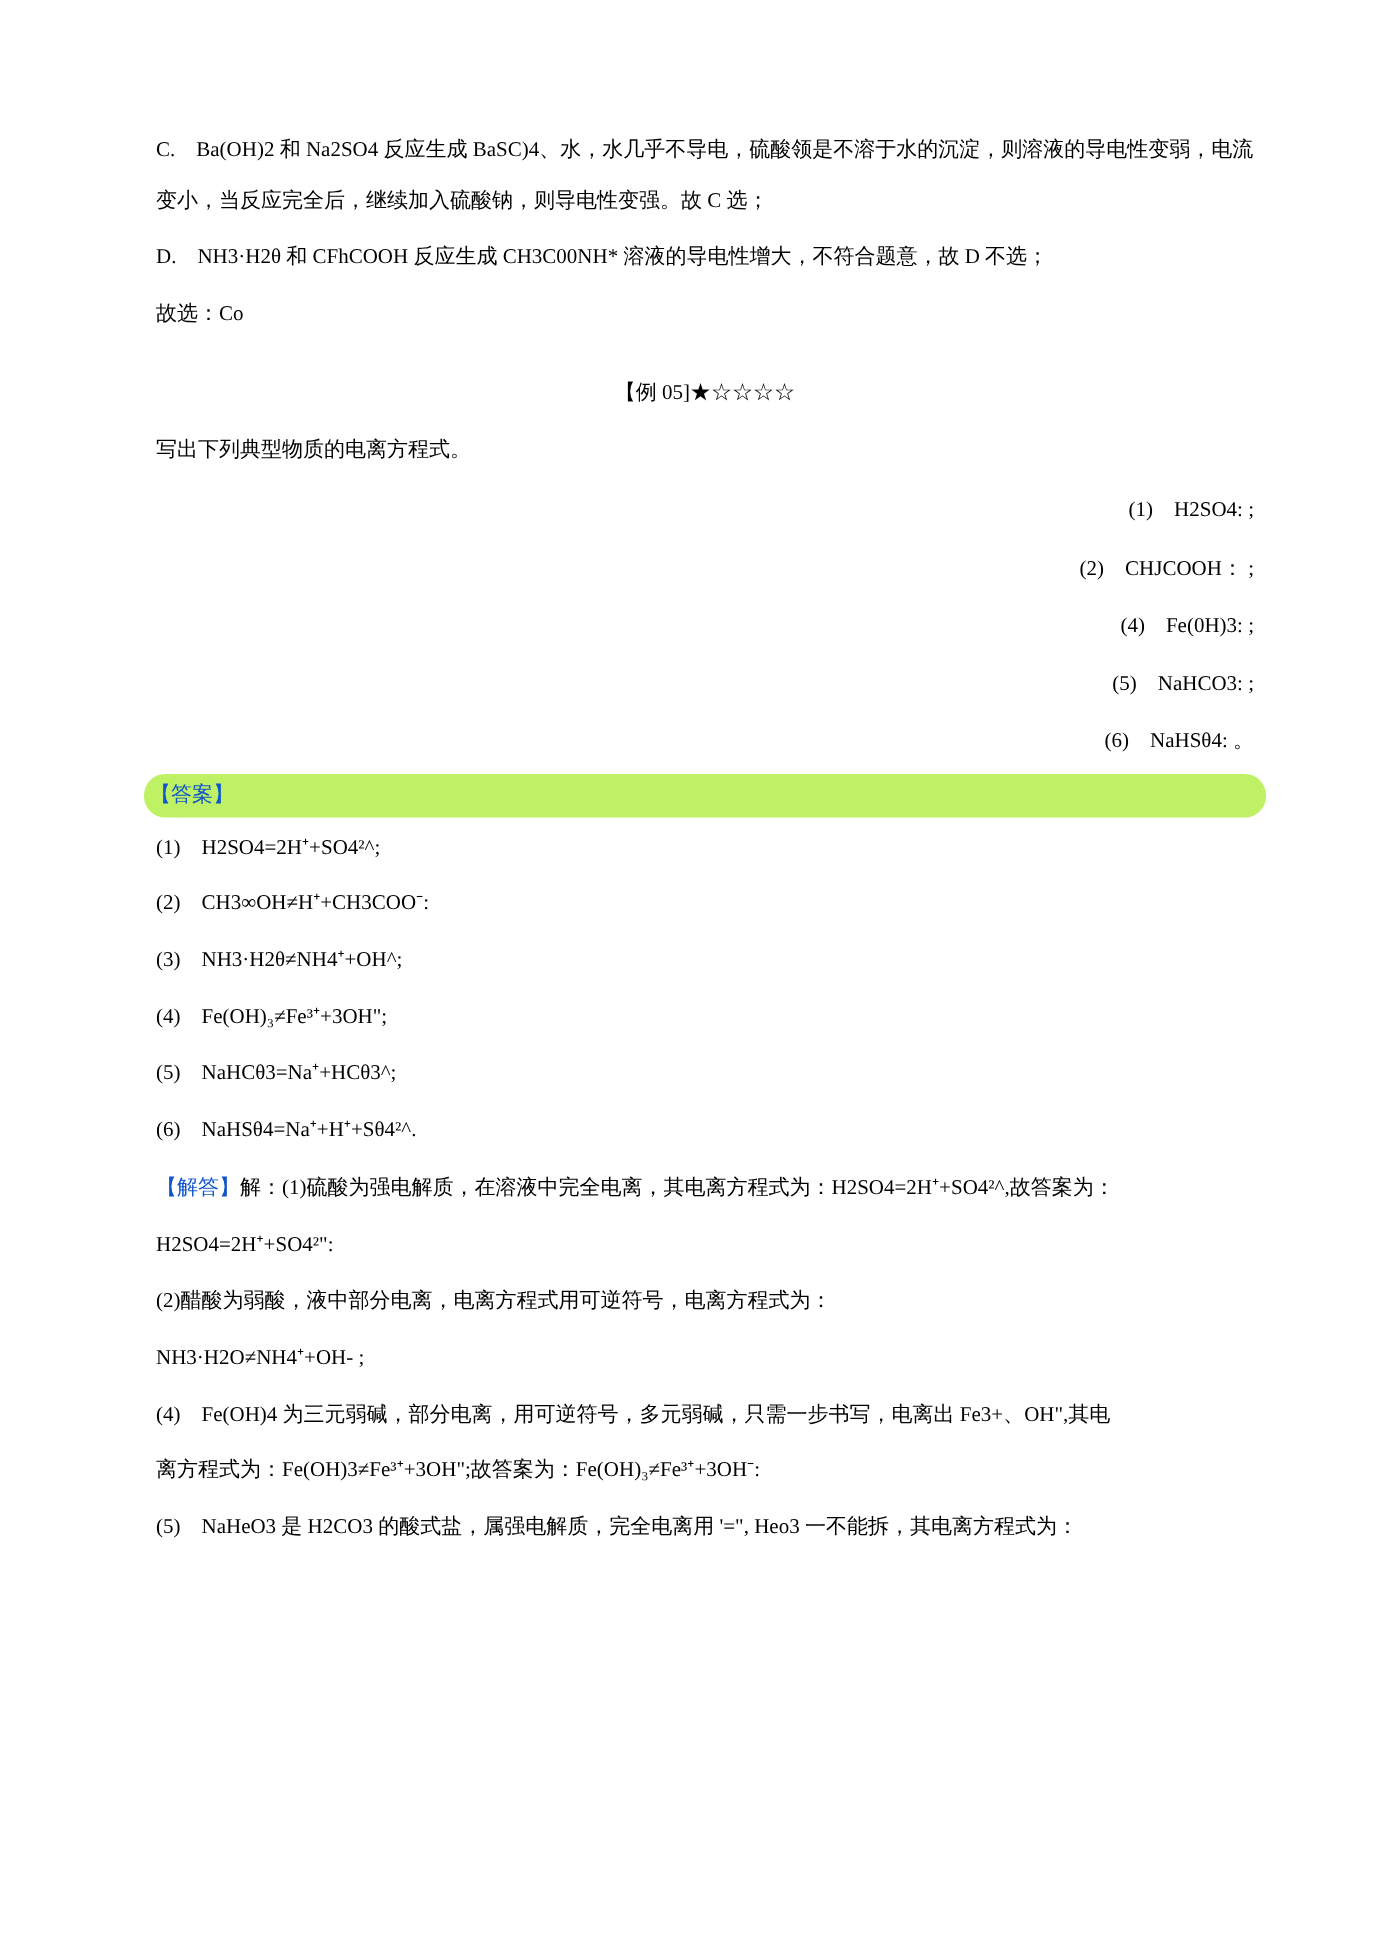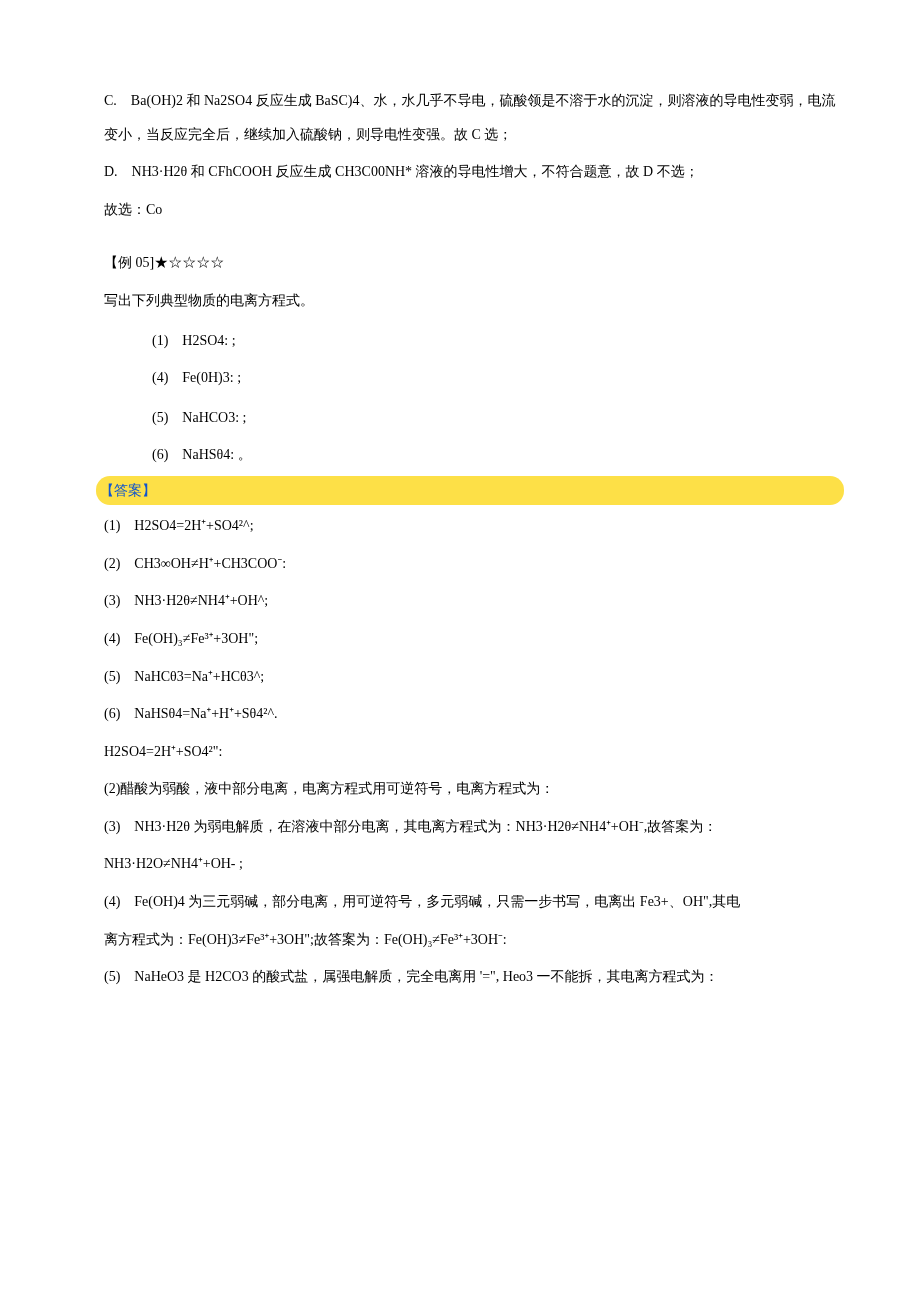--- a/index.html
+++ b/index.html
@@ -13,29 +13,31 @@
   }
   .page {
     padding: 80px 80px 40px 100px;
     line-height: 2.4;
   }
   .para {
     margin: 4px;
   }
   .indent-1 {
     padding-left: 48px;
+    text-align: right;
   }
   .gap-top {
     margin-top: 20px;
+    text-align: center;
   }
   .gap-top-small {
     margin-top: 6px;
   }
   .banner {
-    background: #fde047;
+    background: #bef264;
     padding: 2px 4px;
     margin: 4px -4px;
     line-height: 1.8;
     border-radius: 14px;
   }
   .blue {
     color: #1155cc;
   }
 </style>
 </head>
@@ -47,41 +49,44 @@
 
   <p class="para">D.　NH3·H2θ 和 CFhCOOH 反应生成 CH3C00NH* 溶液的导电性增大，不符合题意，故 D 不选；</p>
 
   <p class="para">故选：Co</p>
 
   <p class="para gap-top">【例 05]★☆☆☆☆</p>
 
   <p class="para">写出下列典型物质的电离方程式。</p>
 
   <p class="para indent-1 gap-top-small">(1)　H2SO4:  ;</p>
+  <p class="para indent-1 gap-top-small">(2)　CHJCOOH： ;</p>
   <p class="para indent-1">(4)　Fe(0H)3: ;</p>
   <p class="para indent-1 gap-top-small">(5)　NaHCO3: ;</p>
   <p class="para indent-1">(6)　NaHSθ4: 。</p>
 
   <div class="banner">
     <span class="blue">【答案】</span>
   </div>
 
   <p class="para">(1)　H2SO4=2H⁺+SO4²^;</p>
   <p class="para">(2)　CH3∞OH≠H⁺+CH3COO⁻:</p>
   <p class="para">(3)　NH3·H2θ≠NH4⁺+OH^;</p>
   <p class="para">(4)　Fe(OH)₃≠Fe³⁺+3OH";</p>
   <p class="para">(5)　NaHCθ3=Na⁺+HCθ3^;</p>
   <p class="para">(6)　NaHSθ4=Na⁺+H⁺+Sθ4²^.</p>
 
 
+  <p class="para gap-top-small">
+    <span class="blue">【解答】</span><span>解：(1)硫酸为强电解质，在溶液中完全电离，其电离方程式为：H2SO4=2H⁺+SO4²^,故答案为：</span>
+  </p>
   <p class="para">H2SO4=2H⁺+SO4²":</p>
 
   <p class="para">(2)醋酸为弱酸，液中部分电离，电离方程式用可逆符号，电离方程式为：</p>
 
-  <p class="para">(3)　NH3·H2θ 为弱电解质，在溶液中部分电离，其电离方程式为：NH3·H2θ≠NH4⁺+OH⁻,故答案为：</p>
   <p class="para">NH3·H2O≠NH4⁺+OH- ;</p>
 
   <p class="para">(4)　Fe(OH)4 为三元弱碱，部分电离，用可逆符号，多元弱碱，只需一步书写，电离出 Fe3+、OH",其电</p>
   <p class="para">离方程式为：Fe(OH)3≠Fe³⁺+3OH";故答案为：Fe(OH)₃≠Fe³⁺+3OH⁻:</p>
 
   <p class="para">(5)　NaHeO3 是 H2CO3 的酸式盐，属强电解质，完全电离用 '᠍=", Heo3 一不能拆，其电离方程式为：</p>
 
 </div>
 
 </body></html>

